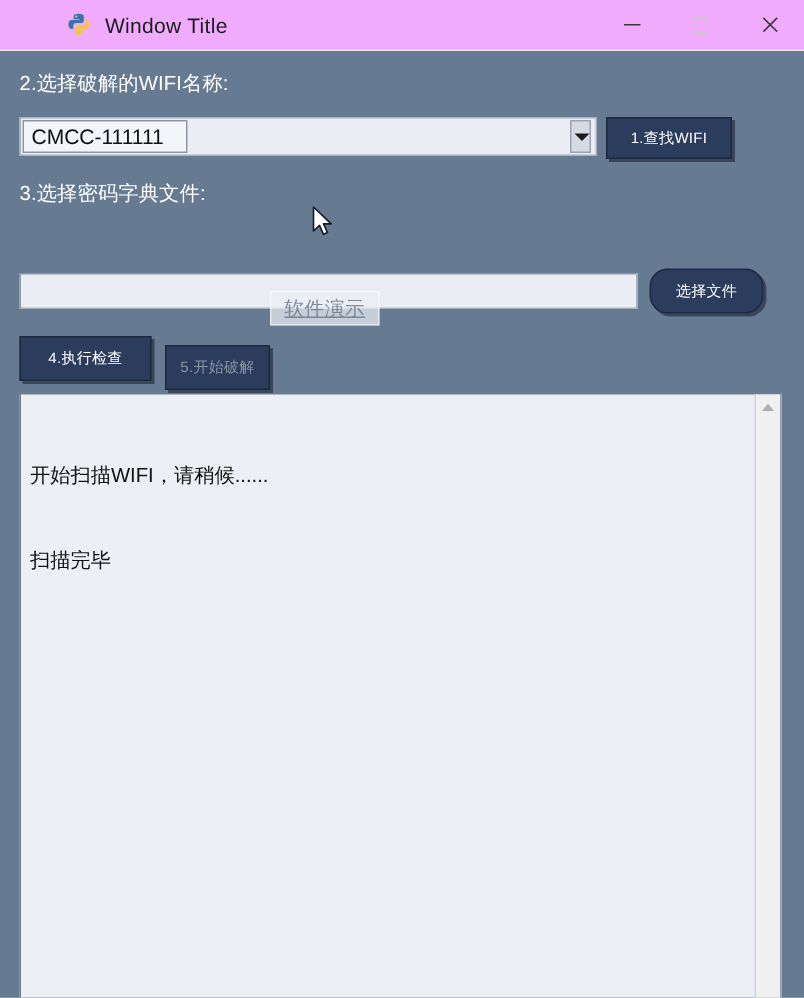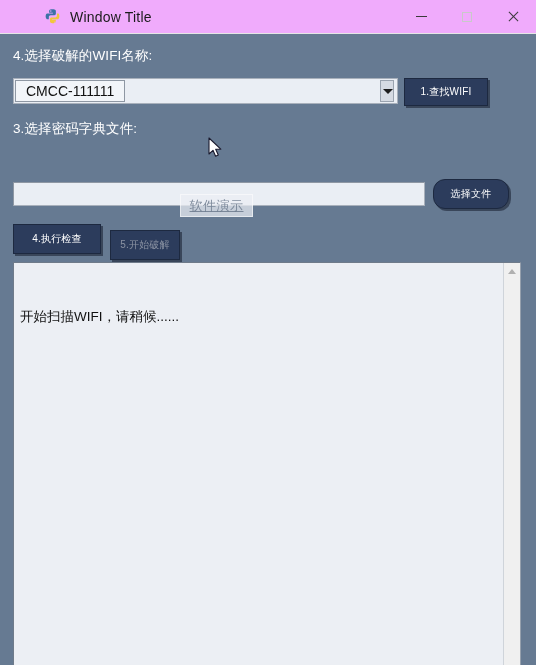--- a/index.html
+++ b/index.html
@@ -123,21 +123,21 @@
     width: 385px;
     height: 26px;
     box-sizing: border-box;
     background: #eaeef4;
     border: 1px solid #a8b0bb;
     display: flex;
     align-items: stretch;
   }
   .combo-value-box {
     margin: 1px 0 1px 1px;
-    padding: 0 4px 0 10px;
+    padding: 0 4px 0 5px;
     height: 22px;
     min-width: 110px;
     box-sizing: border-box;
     background: #f2f5f9;
     border: 1px solid #8e97a3;
     display: flex;
     align-items: center;
     font-size: 14px;
     color: #111111;
     font-family: "Liberation Sans", "DejaVu Sans", sans-serif;
@@ -323,21 +323,21 @@
         <span class="glyph max-box"></span>
       </button>
       <button class="win-btn">
         <span class="glyph close-x"></span>
       </button>
     </div>
   </div>
 
   <div class="client">
 
-    <div class="field-label label-wifi">4.选择破解的WIFI名称:</div>
+    <div class="field-label label-wifi">2.选择破解的WIFI名称:</div>
 
     <div class="combo">
       <div class="combo-value-box">CMCC-111111</div>
       <div class="combo-caret-cell">
         <span class="arrow-down"></span>
       </div>
     </div>
 
     <div class="btn btn-find">1.查找WIFI</div>
 
@@ -348,20 +348,21 @@
     <div class="btn btn-file">选择文件</div>
 
     <div class="btn btn-check">4.执行检查</div>
     <div class="btn btn-crack disabled">5.开始破解</div>
 
     <div class="watermark">软件演示</div>
 
     <div class="log-wrap">
       <div class="log-text">
         <div class="log-line">开始扫描WIFI，请稍候......</div>
+        <div class="log-line">扫描完毕</div>
       </div>
       <div class="scrollbar">
         <div class="sb-arrow up">
           <span class="chev"></span>
         </div>
         <div class="sb-track"></div>
         <div class="sb-arrow down">
           
         </div>
       </div>

